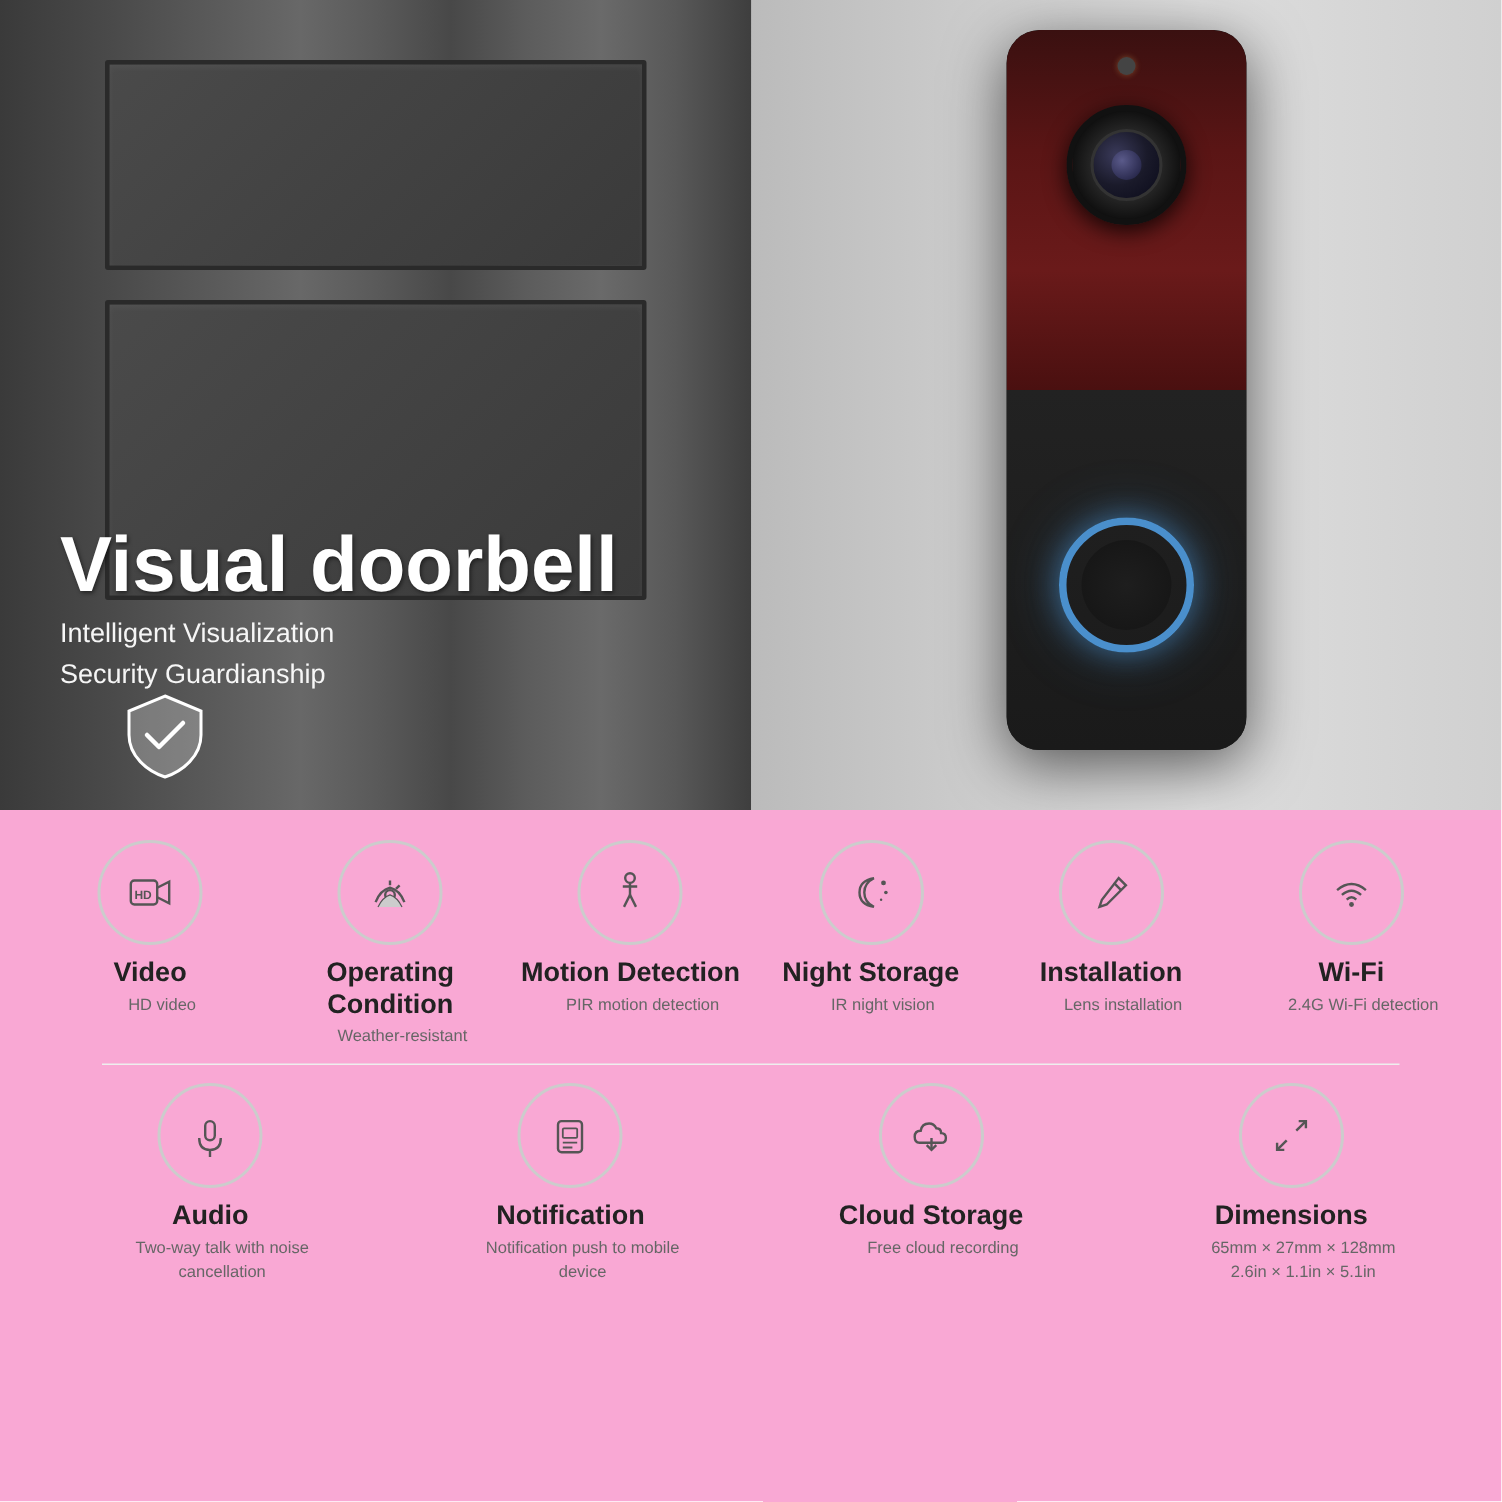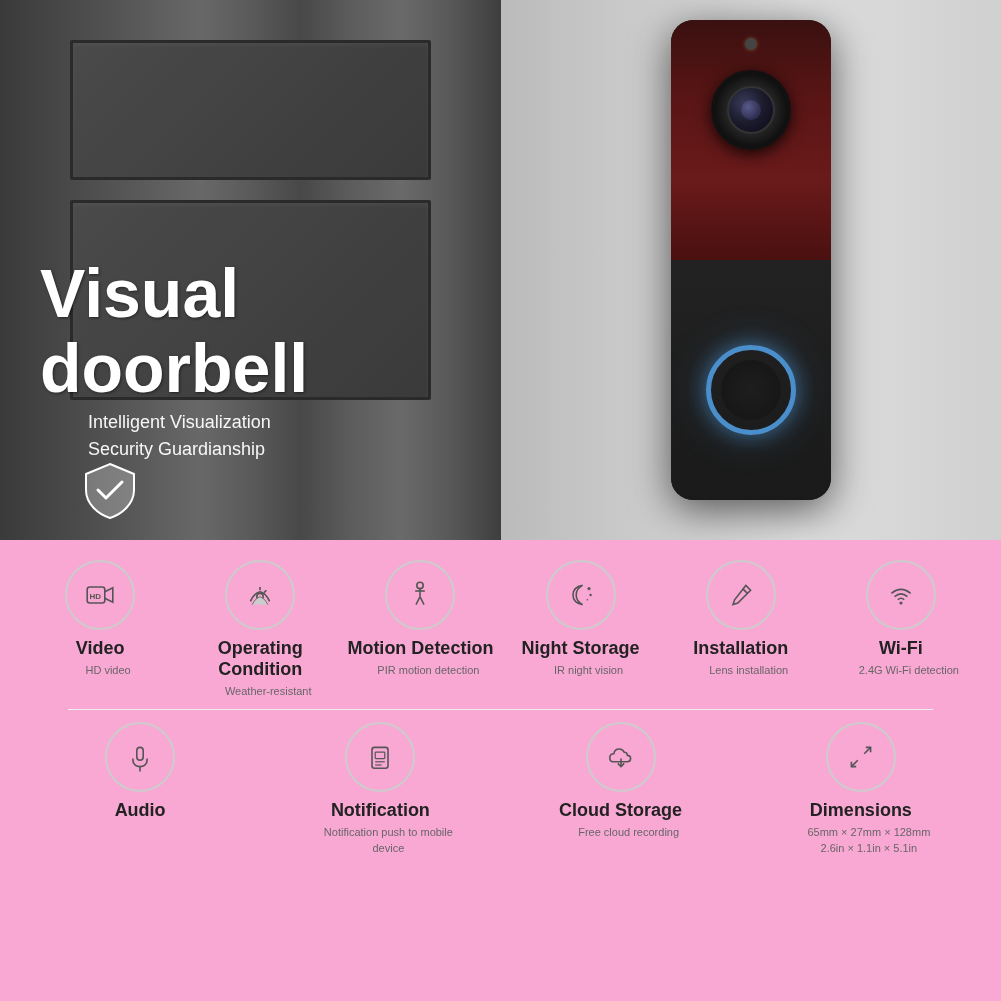--- a/index.html
+++ b/index.html
@@ -59,31 +59,30 @@
 
     .hero-text {
       position: absolute;
       bottom: 80px;
       left: 40px;
       color: white;
       z-index: 10;
     }
 
     .hero-title {
-      font-size: 68px;
+      font-size: 52px;
       font-weight: bold;
       line-height: 1.1;
       text-shadow: 1px 1px 3px rgba(0,0,0,0.5);
     }
 
     .hero-subtitle1, .hero-subtitle2 {
       font-size: 18px;
       margin-top: 6px;
       opacity: 0.95;
-      margin-left: 48px;
     }
 
     .hero-shield {
       position: absolute;
       bottom: 20px;
       left: 80px;
       width: 60px;
       height: 60px;
       z-index: 10;
     }
@@ -381,20 +380,21 @@
   <div class="features-row" id="row2">
       <div class="feature-item">
         <div class="feature-icon-circle">
           <svg viewBox="0 0 40 40" width="32" height="32">
             <rect x="16" y="8" width="8" height="16" rx="4" fill="none" stroke="#555" stroke-width="2"></rect>
             <path d="M11 22 Q11 32 20 32 Q29 32 29 22" fill="none" stroke="#555" stroke-width="2"></path>
             <line x1="20" y1="32" x2="20" y2="38" stroke="#555" stroke-width="2"></line>
           </svg>
         </div>
         <div class="feature-title">Audio</div>
+        <div class="feature-desc">Two-way talk with noise cancellation</div>
       </div>
       <div class="feature-item">
         <div class="feature-icon-circle">
           <svg viewBox="0 0 40 40" width="32" height="32">
             <rect x="10" y="8" width="20" height="26" rx="3" fill="none" stroke="#555" stroke-width="2"></rect>
             <rect x="14" y="14" width="12" height="8" rx="1" fill="none" stroke="#555" stroke-width="1.5"></rect>
             <line x1="14" y1="26" x2="26" y2="26" stroke="#555" stroke-width="1.5"></line>
             <line x1="14" y1="30" x2="22" y2="30" stroke="#555" stroke-width="1.5"></line>
           </svg>
         </div>

